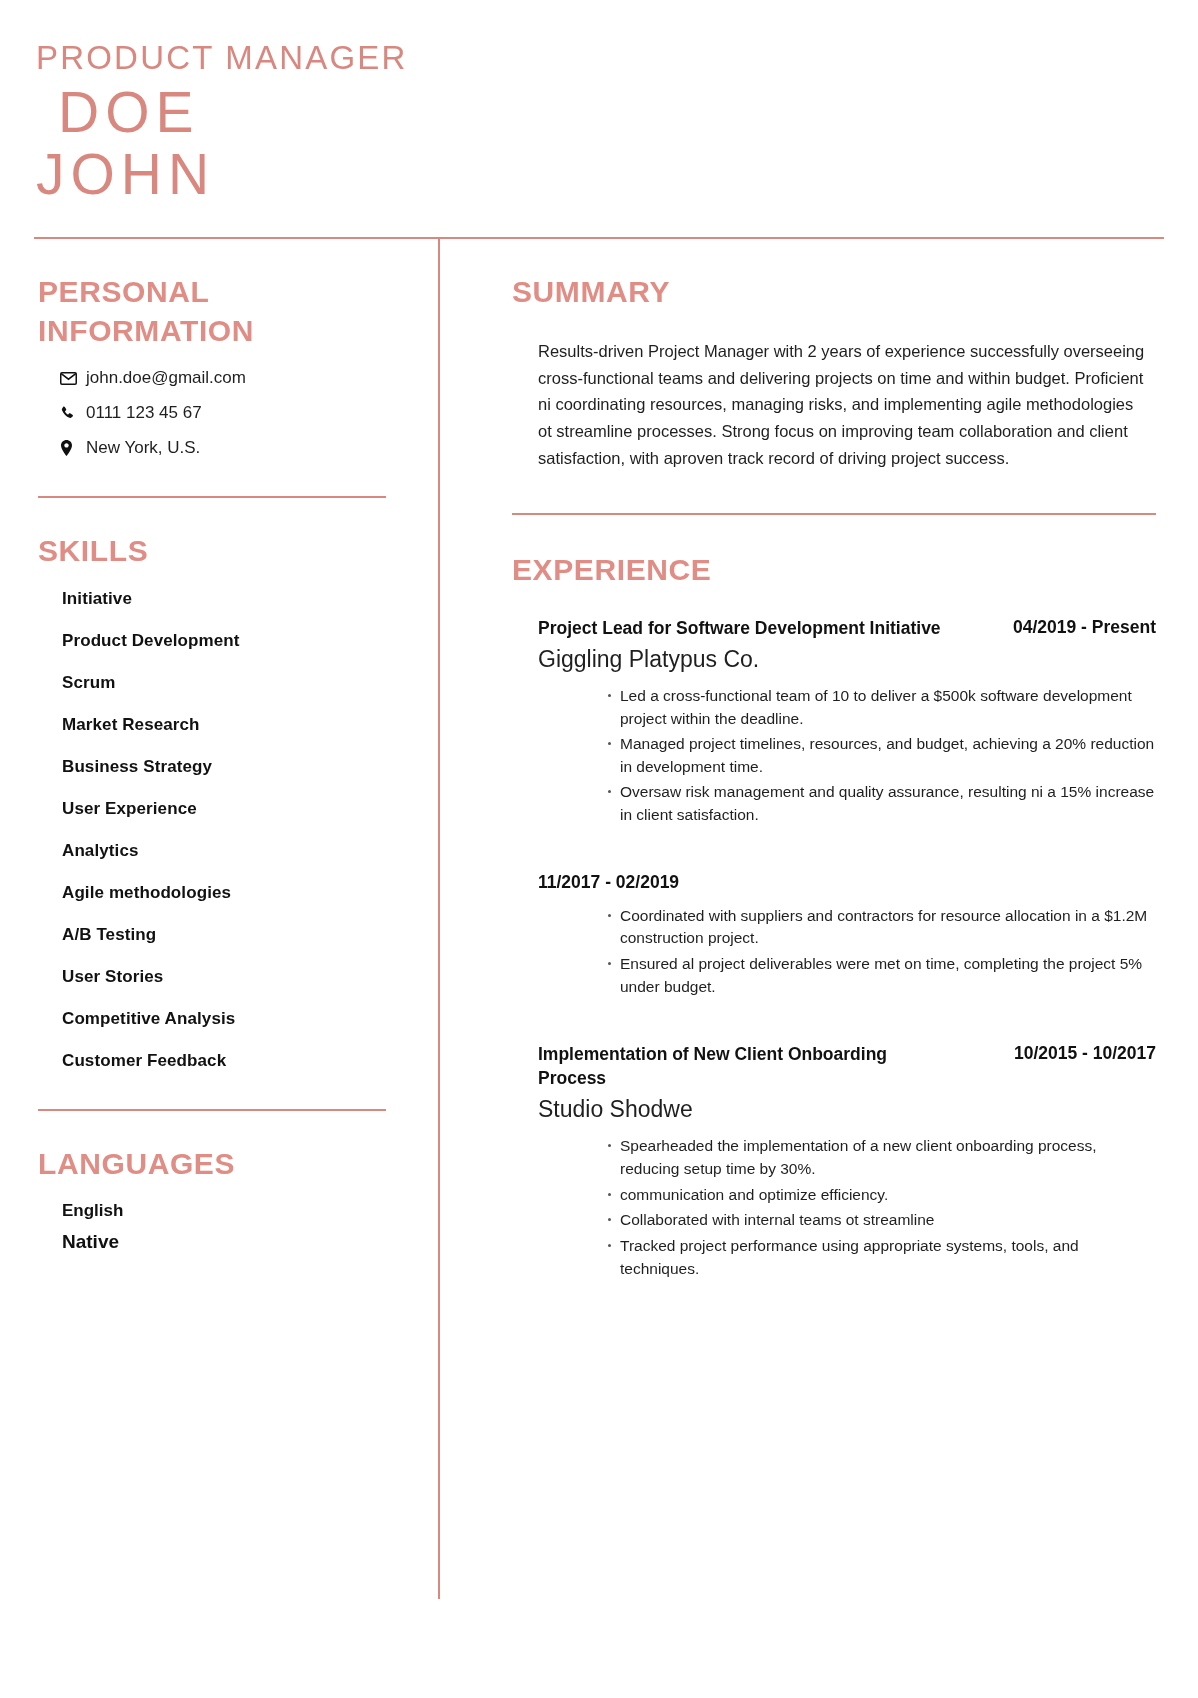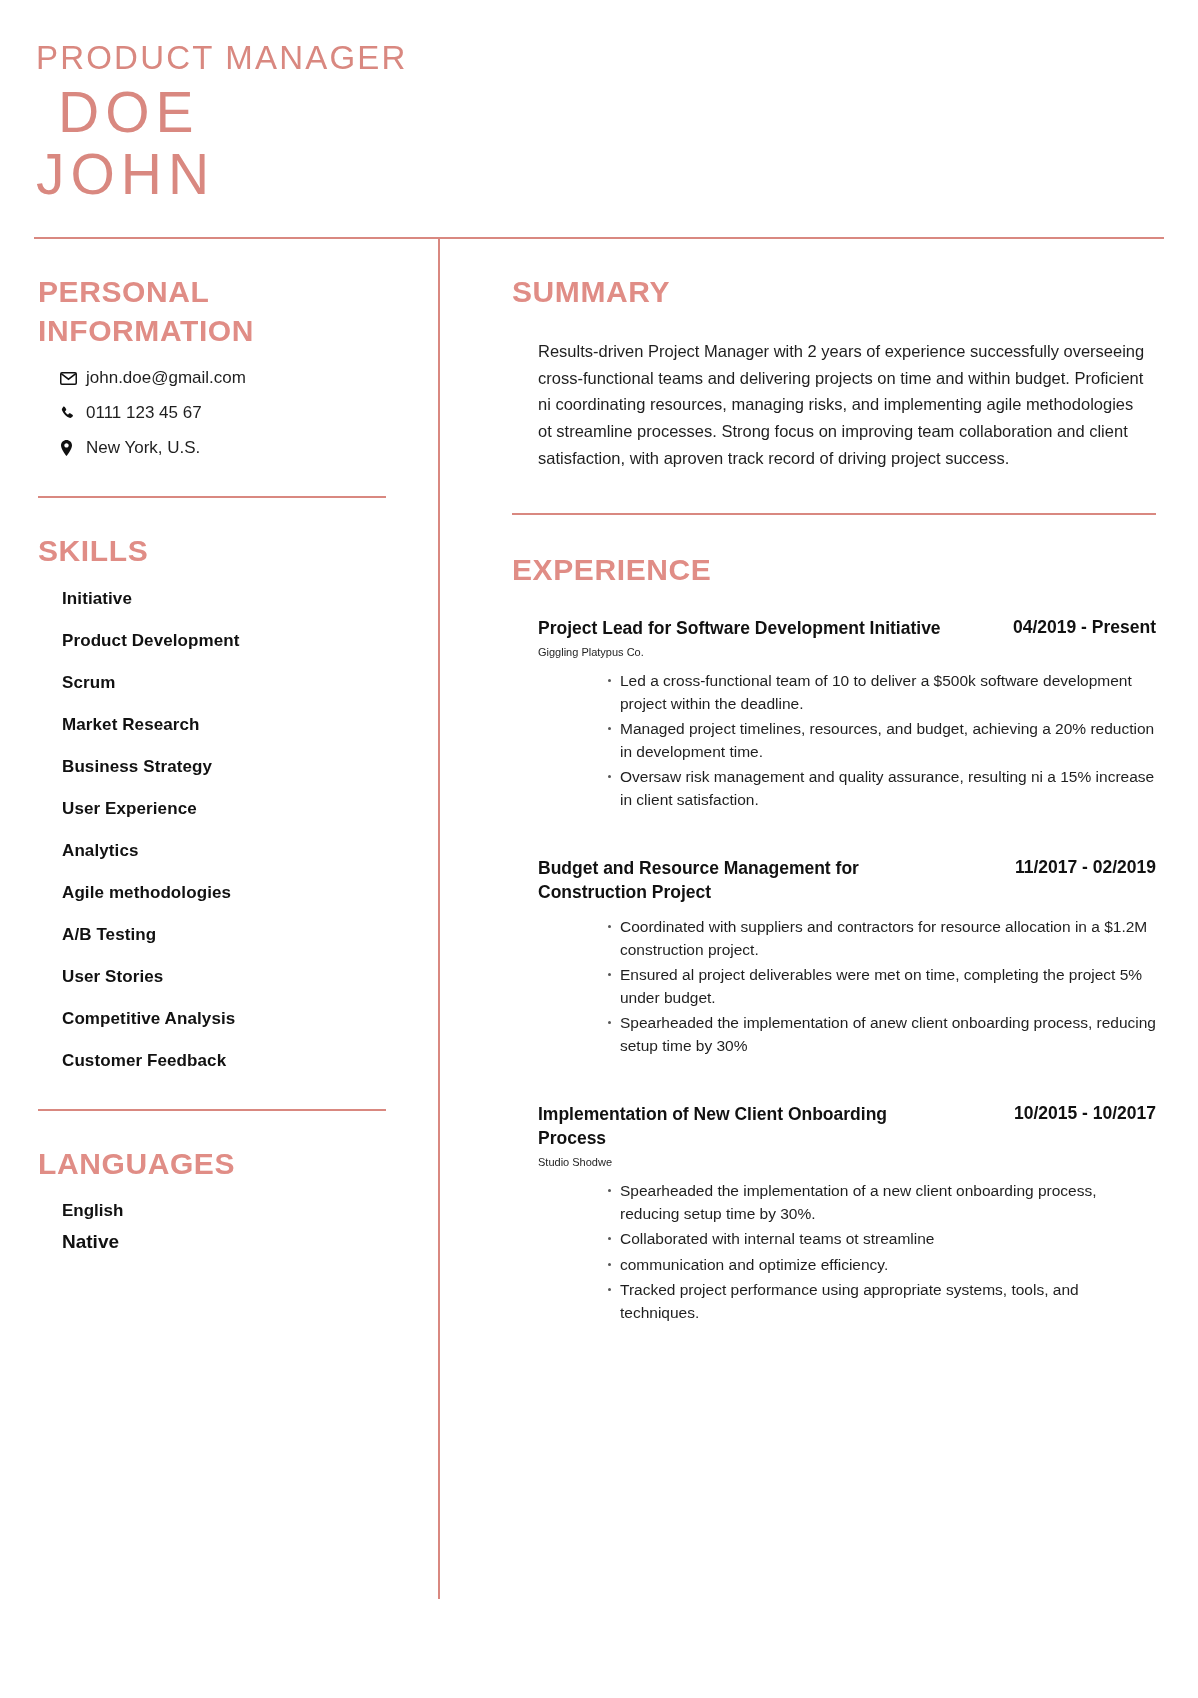--- a/index.html
+++ b/index.html
@@ -178,21 +178,21 @@
     max-width: 420px;
   }
   .exp-date {
     font-size: 17.5px;
     font-weight: 700;
     color: #111;
     white-space: nowrap;
     padding-top: 1px;
   }
   .exp-company {
-    font-size: 11px;
+    font-size: 23px;
     font-weight: 400;
     color: #1f1f1f;
     margin-top: 6px;
   }
   .exp-bullets {
     margin: 12px 0 0 0;
     padding: 0 0 0 70px;
     list-style: none;
   }
   .exp-bullets li {
@@ -309,39 +309,37 @@
         <div class="exp-company">Giggling Platypus Co.</div>
         <ul class="exp-bullets">
           <li>Led a cross-functional team of 10 to deliver a $500k software development project within the deadline.</li>
           <li>Managed project timelines, resources, and budget, achieving a 20% reduction in development time.</li>
           <li>Oversaw risk management and quality assurance, resulting ni a 15% increase in client satisfaction.</li>
         </ul>
       </div>
 
       <div class="exp-entry">
         <div class="exp-top">
-          <div class="exp-title">Budget and Resource Management for Construction Project</div>
           <div class="exp-date">11/2017 - 02/2019</div>
         </div>
         <ul class="exp-bullets">
           <li>Coordinated with suppliers and contractors for resource allocation in a $1.2M construction project.</li>
           <li>Ensured al project deliverables were met on time, completing the project 5% under budget.</li>
-          <li>Spearheaded the implementation of anew client onboarding process, reducing setup time by 30%</li>
         </ul>
       </div>
 
       <div class="exp-entry">
         <div class="exp-top">
           <div class="exp-title">Implementation of New Client Onboarding Process</div>
           <div class="exp-date">10/2015 - 10/2017</div>
         </div>
         <div class="exp-company">Studio Shodwe</div>
         <ul class="exp-bullets">
           <li>Spearheaded the implementation of a new client onboarding process, reducing setup time by 30%.</li>
+          <li>communication and optimize efficiency.</li>
           <li>Collaborated with internal teams ot streamline</li>
-          <li>communication and optimize efficiency.</li>
           <li>Tracked project performance using appropriate systems, tools, and techniques.</li>
         </ul>
       </div>
 
     </div>
   </div>
 </div>
 
 </body></html>

